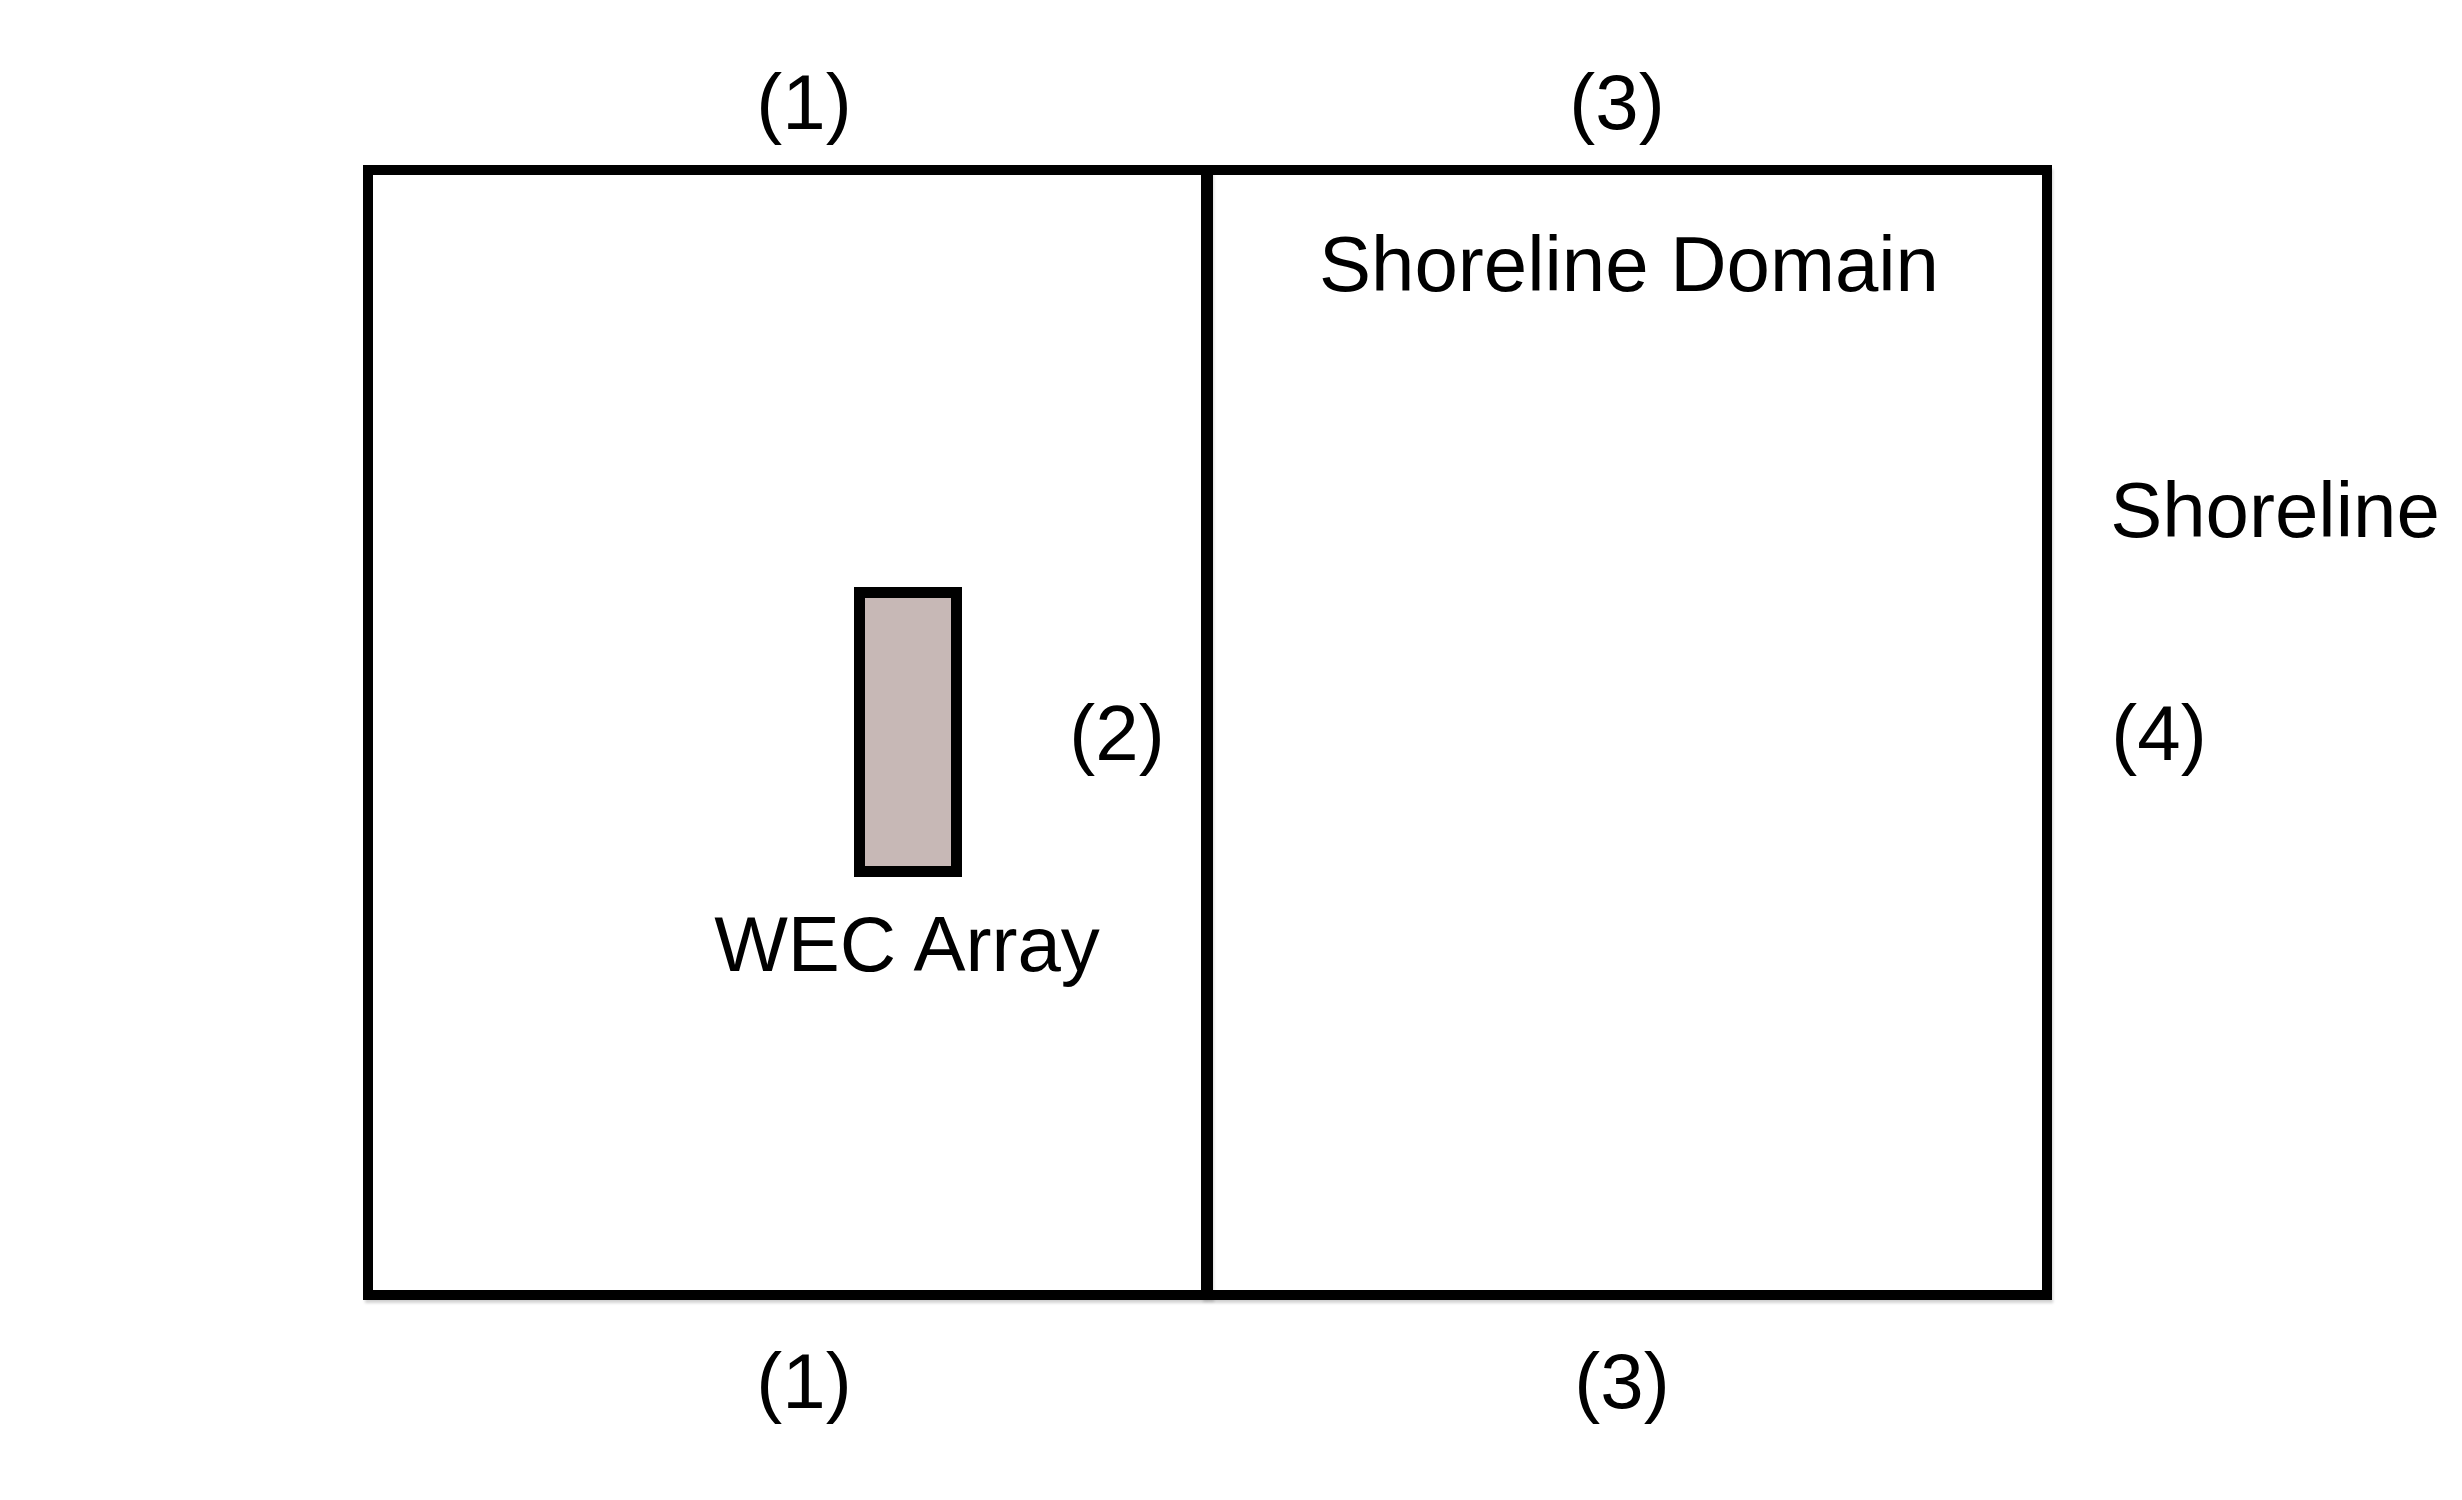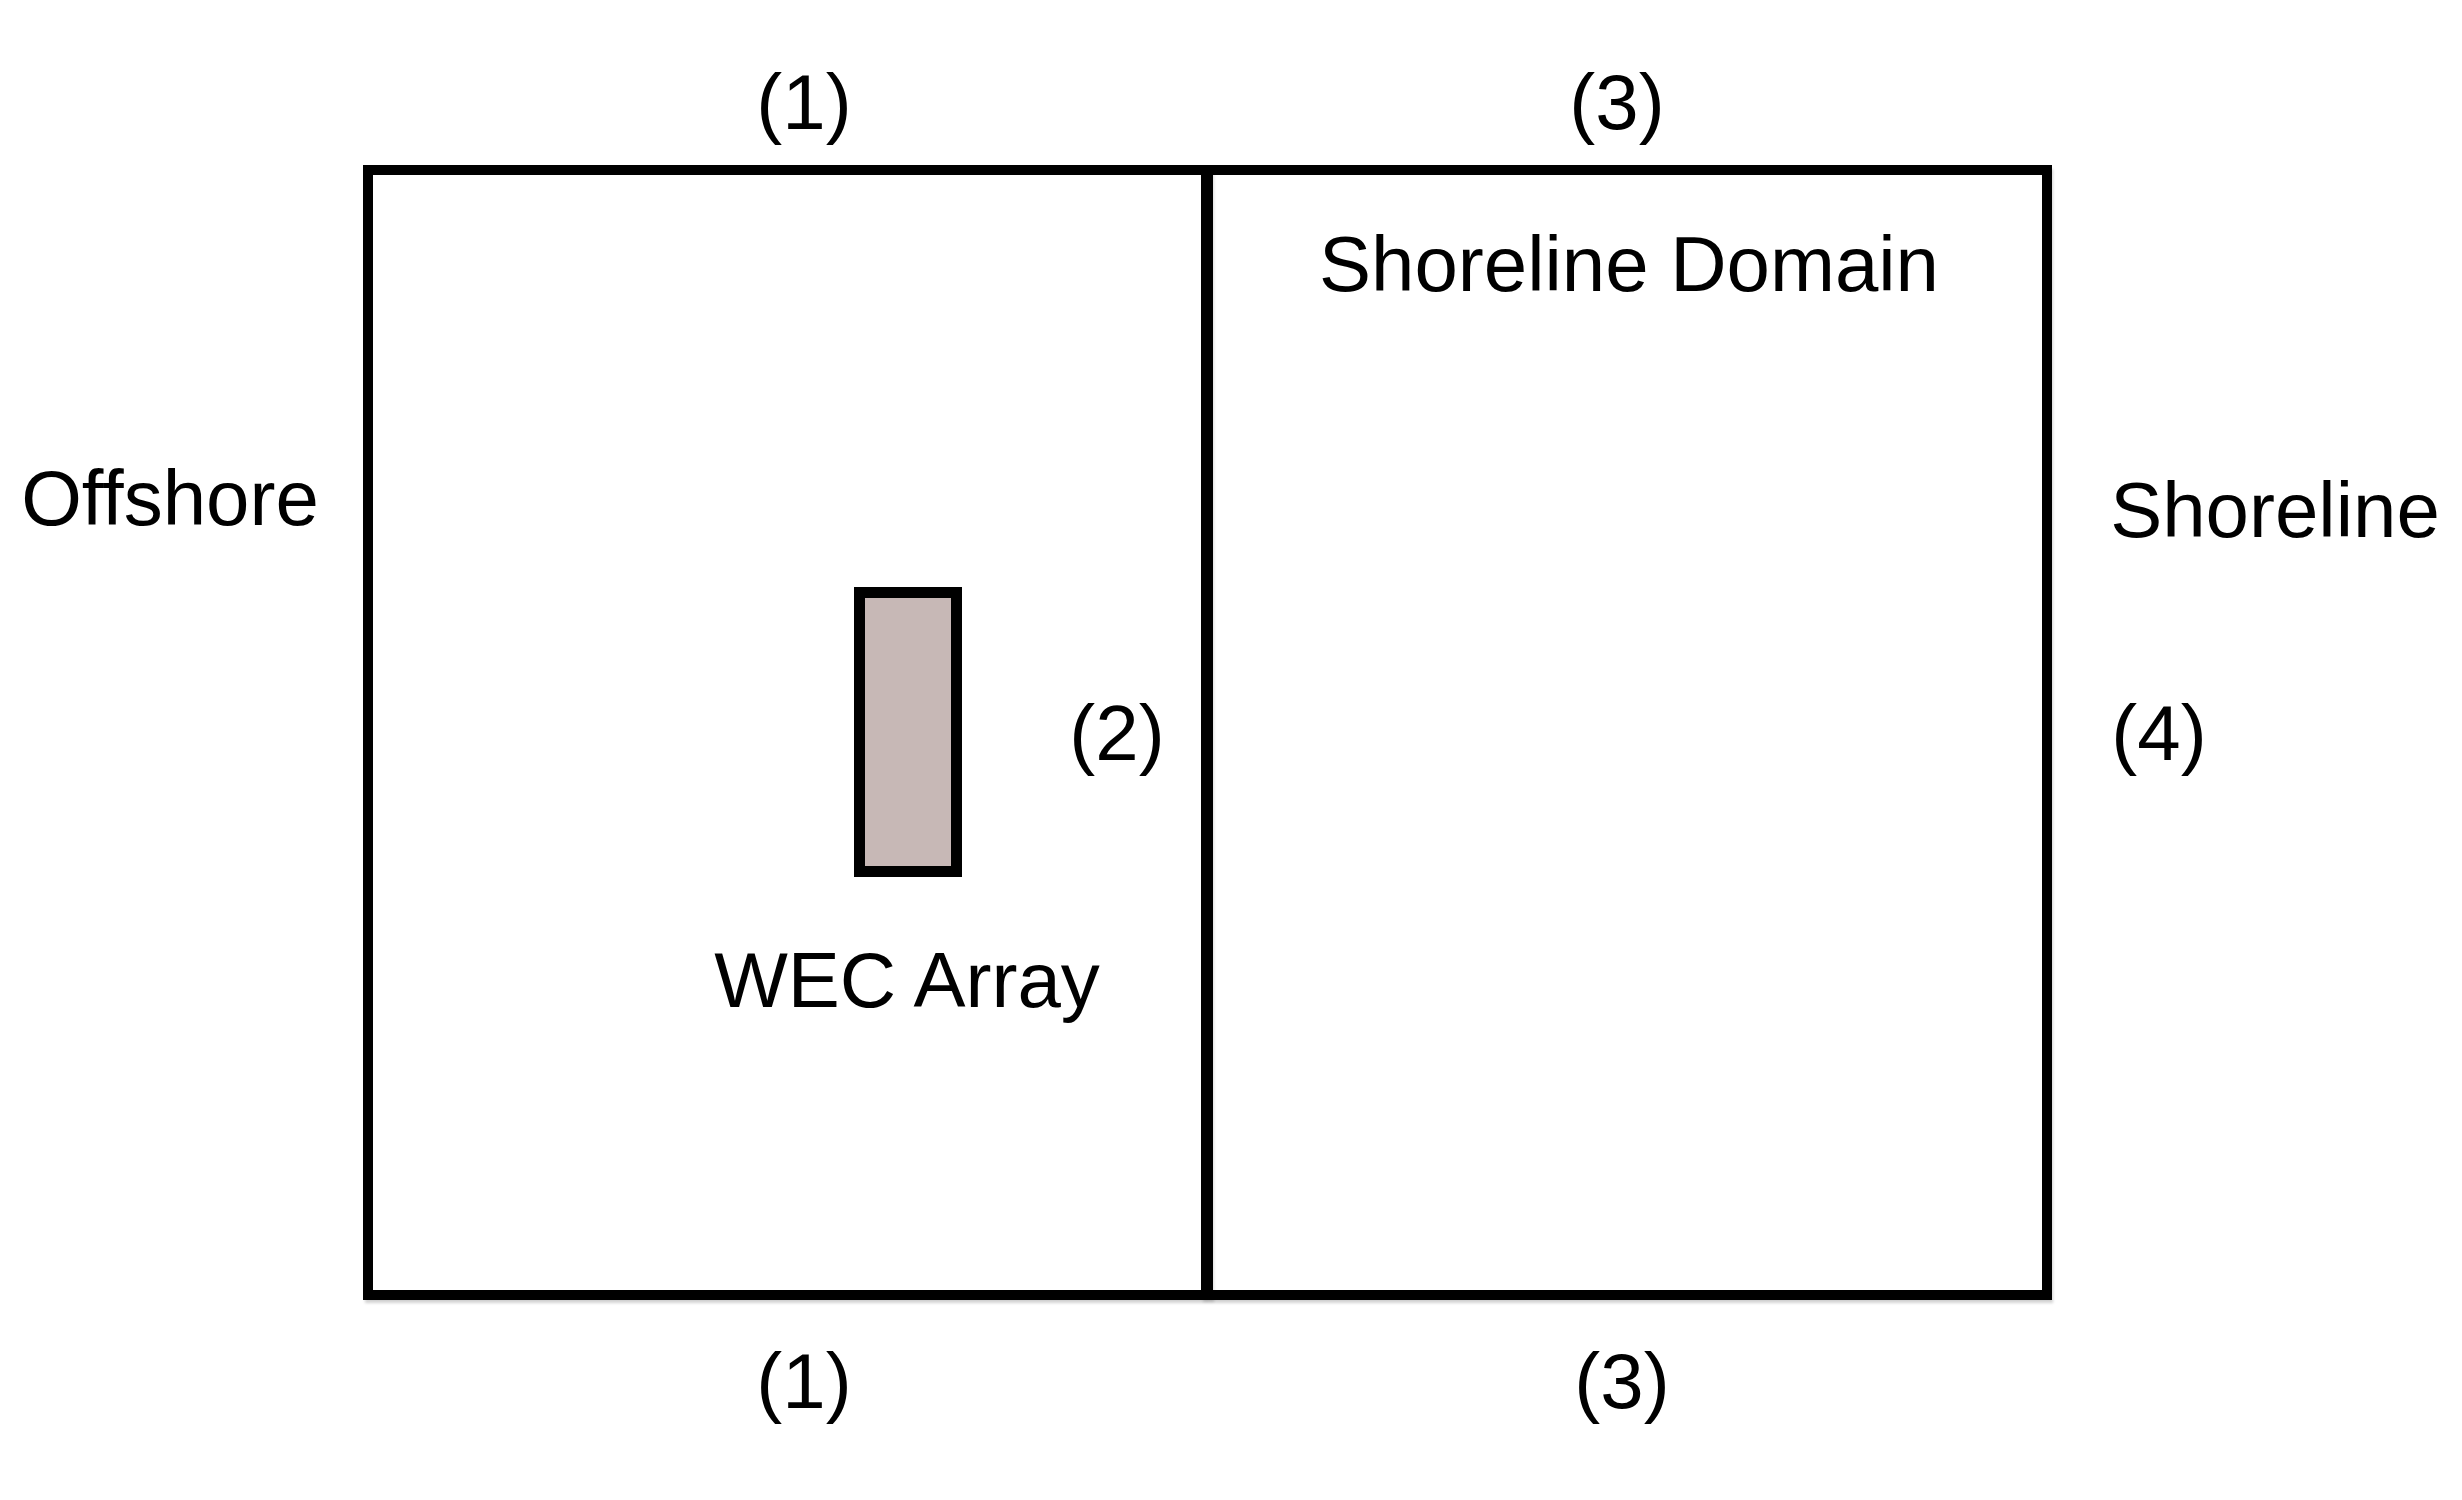--- a/index.html
+++ b/index.html
@@ -57,39 +57,38 @@
   
   .pos-top-array      { left: 804px;  top: 102px;  }
   .pos-top-nearshore  { left: 1617px; top: 102px;  }
   .pos-title-array    { left: 772px;  top: 264px;  }
   .pos-title-nearshore{ left: 1629px; top: 264px;  }
   .pos-offshore       { left: 170px;  top: 498px;  }
   .pos-shoreline      { left: 2275px; top: 498px; margin-top: 12px;  }
   .pos-offshore-bc    { left: 219px;  top: 733px;  }
   .pos-boundary-2     { left: 1117px; top: 733px;  }
   .pos-shoreline-bc   { left: 2159px; top: 733px;  }
-  .pos-wec-caption    { left: 907px;  top: 980px; }
+  .pos-wec-caption    { left: 907px;  top: 944px; }
   .pos-bottom-array   { left: 804px;  top: 1381px; }
   .pos-bottom-nearshore{ left: 1622px; top: 1381px; }
 </style>
 </head>
 <body>
 
 <div class="canvas">
 
   <div class="lbl pos-top-array">(1)</div>
   <div class="lbl pos-top-nearshore">(3)</div>
 
   <div class="outer-rect"></div>
 
   <div class="divider"></div>
 
   <div class="lbl pos-title-nearshore">Shoreline Domain</div>
 
-  <div class="lbl pos-offshore">Offshore</div>
 
   <div class="wec-rect"></div>
   <div class="lbl pos-wec-caption">WEC Array</div>
 
   <div class="lbl pos-boundary-2">(2)</div>
 
   <div class="lbl pos-shoreline">Shoreline</div>
   <div class="lbl pos-shoreline-bc">(4)</div>
 
   <div class="lbl pos-bottom-array">(1)</div>

